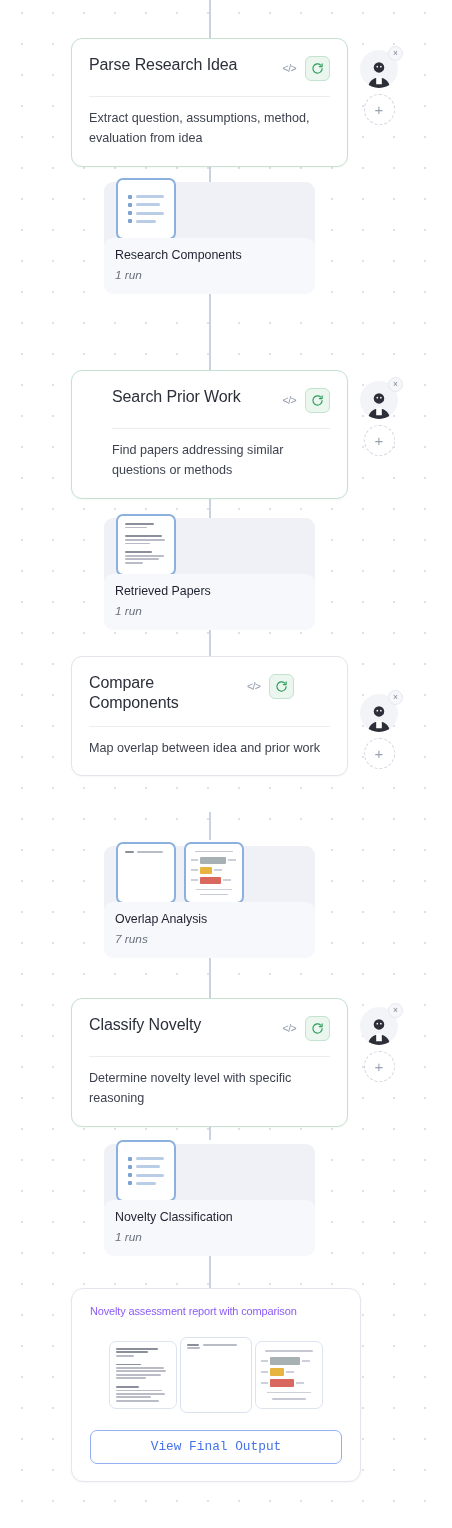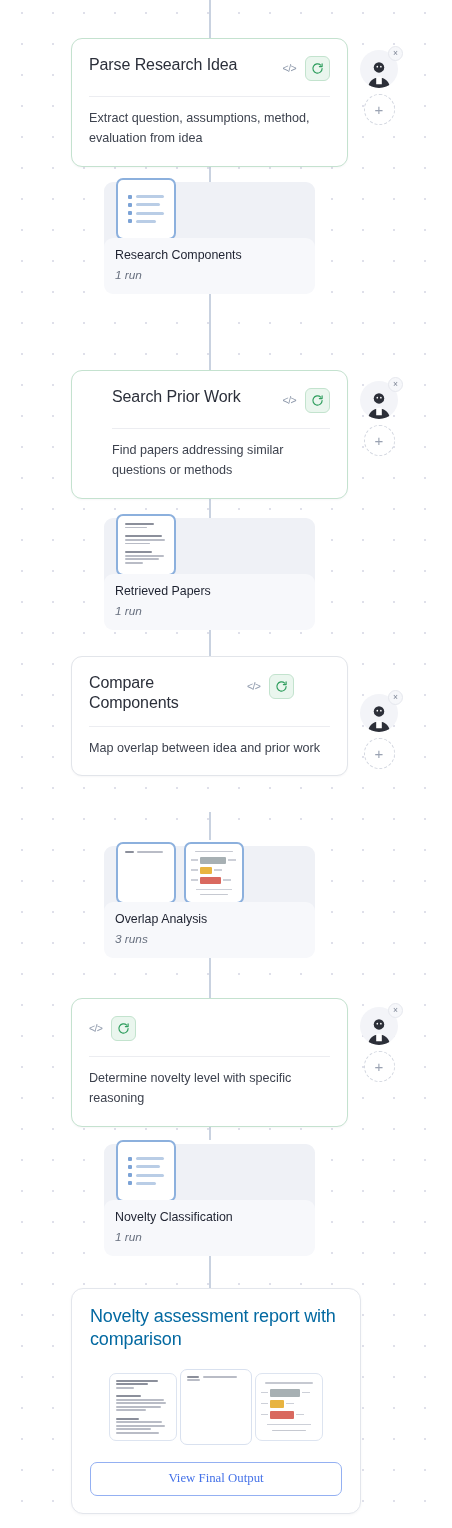--- a/index.html
+++ b/index.html
@@ -222,23 +222,23 @@
     position: absolute;
     left: 71px;
     width: 290px;
     background: #ffffff;
     border: 1px solid #e3e6ec;
     border-radius: 12px;
     padding: 16px 18px 17px 18px;
     box-shadow: 0 1px 3px rgba(20,30,60,0.04);
   }
   .final-title {
-    font-size: 18px;
+    font-size: 11px;
     line-height: 1.27;
-    color: #0369a1;
+    color: #8b5cf6;
     letter-spacing: -0.15px;
   }
   .final-thumbs {
     display: flex;
     align-items: center;
     justify-content: center;
     gap: 3px;
     margin: 17px 0 16px 0;
     height: 78px;
   }
@@ -256,21 +256,21 @@
   .view-btn {
     display: block;
     width: 100%;
     text-align: center;
     padding: 8px 0 9px 0;
     border: 1.3px solid #94b0f2;
     border-radius: 7px;
     background: #ffffff;
     color: #4572e8;
     font-size: 12.8px;
-    font-family: Liberation Serif, serif;
+    font-family: Liberation Mono, monospace;
     cursor: pointer;
   }
 </style>
 </head>
 <body>
 
 <div id="canvas">
 
   <div class="spine" style="top:0px;  height:38px;"></div>
   <div class="spine" style="top:158px;height:40px;"></div>
@@ -473,26 +473,27 @@
                 <span class="bar-note"></span>
               </div>
             <div class="chart-axis"></div>
             <div class="chart-foot"></div>
           </div>
         </div>
       </div>
     </div>
     <div class="art-label">
       <div class="art-name">Overlap Analysis</div>
-      <div class="art-runs">3 runs</div>
+      <div class="art-runs">7 runs</div>
     </div>
   </div>
 
   <div class="node" style="top:998px;">
     <div class="node-head">
+      <div class="node-title">Classify Novelty</div>
       <div class="head-actions">
         <span class="code-icon">&lt;/&gt;</span>
         <span class="rerun-btn">
           <svg width="13" height="13" viewBox="0 0 24 24" fill="none" stroke="#2f9e5e" stroke-width="2.2" stroke-linecap="round" stroke-linejoin="round">
               <path d="M20.5 12a8.5 8.5 0 1 1-2.6-6.1"></path>
               <polyline points="20.5 3.5 20.5 8.5 15.5 8.5"></polyline>
             </svg>
         </span>
       </div>
     </div>

